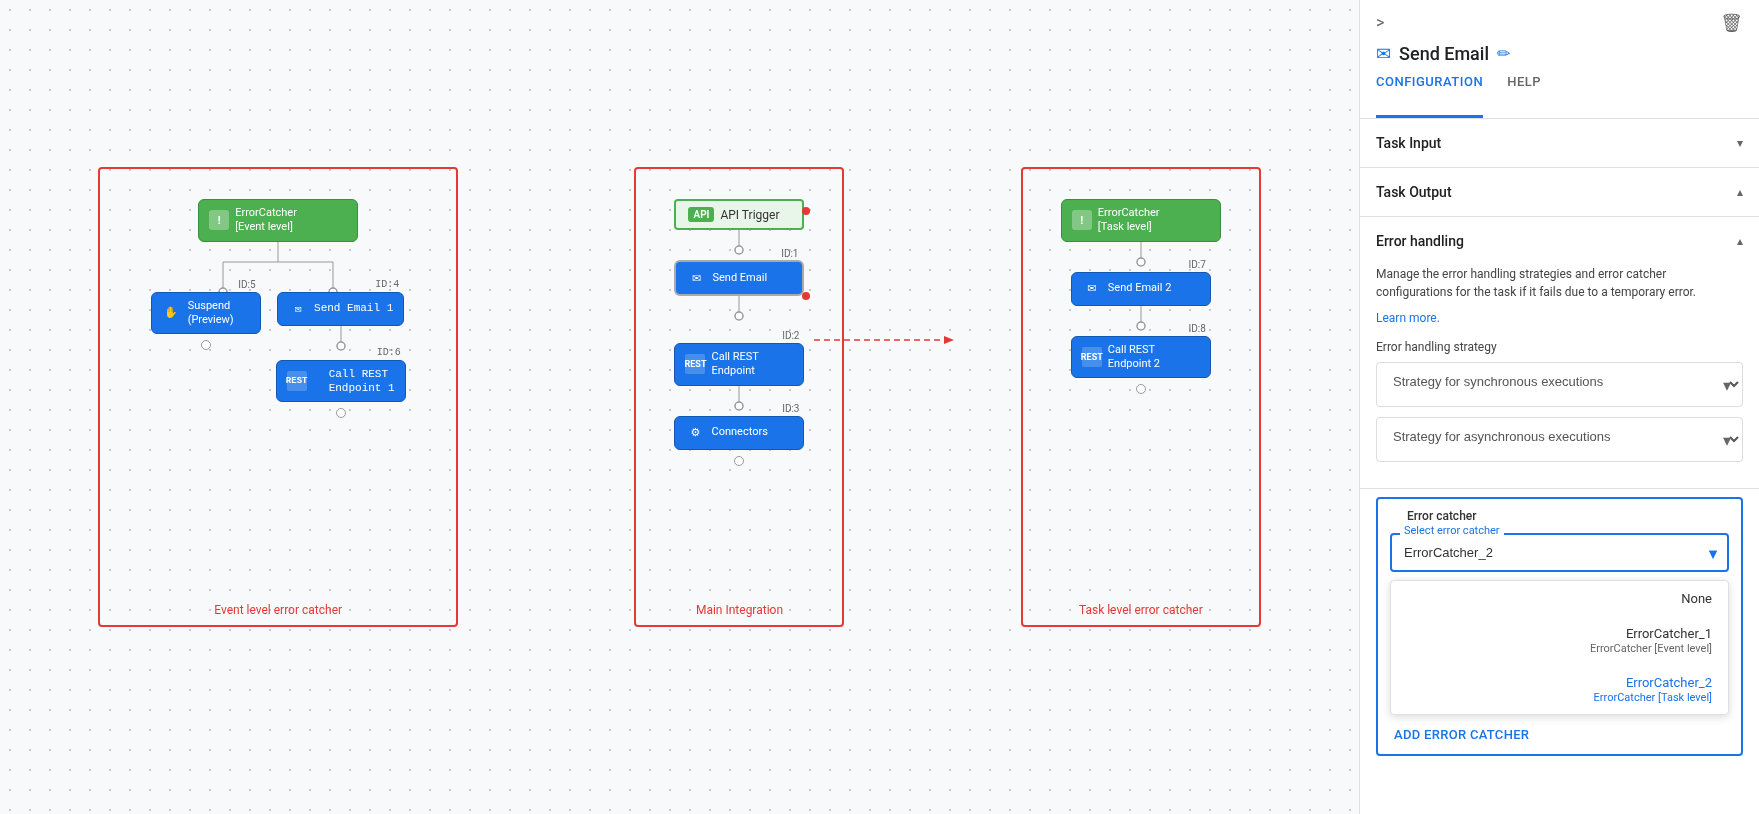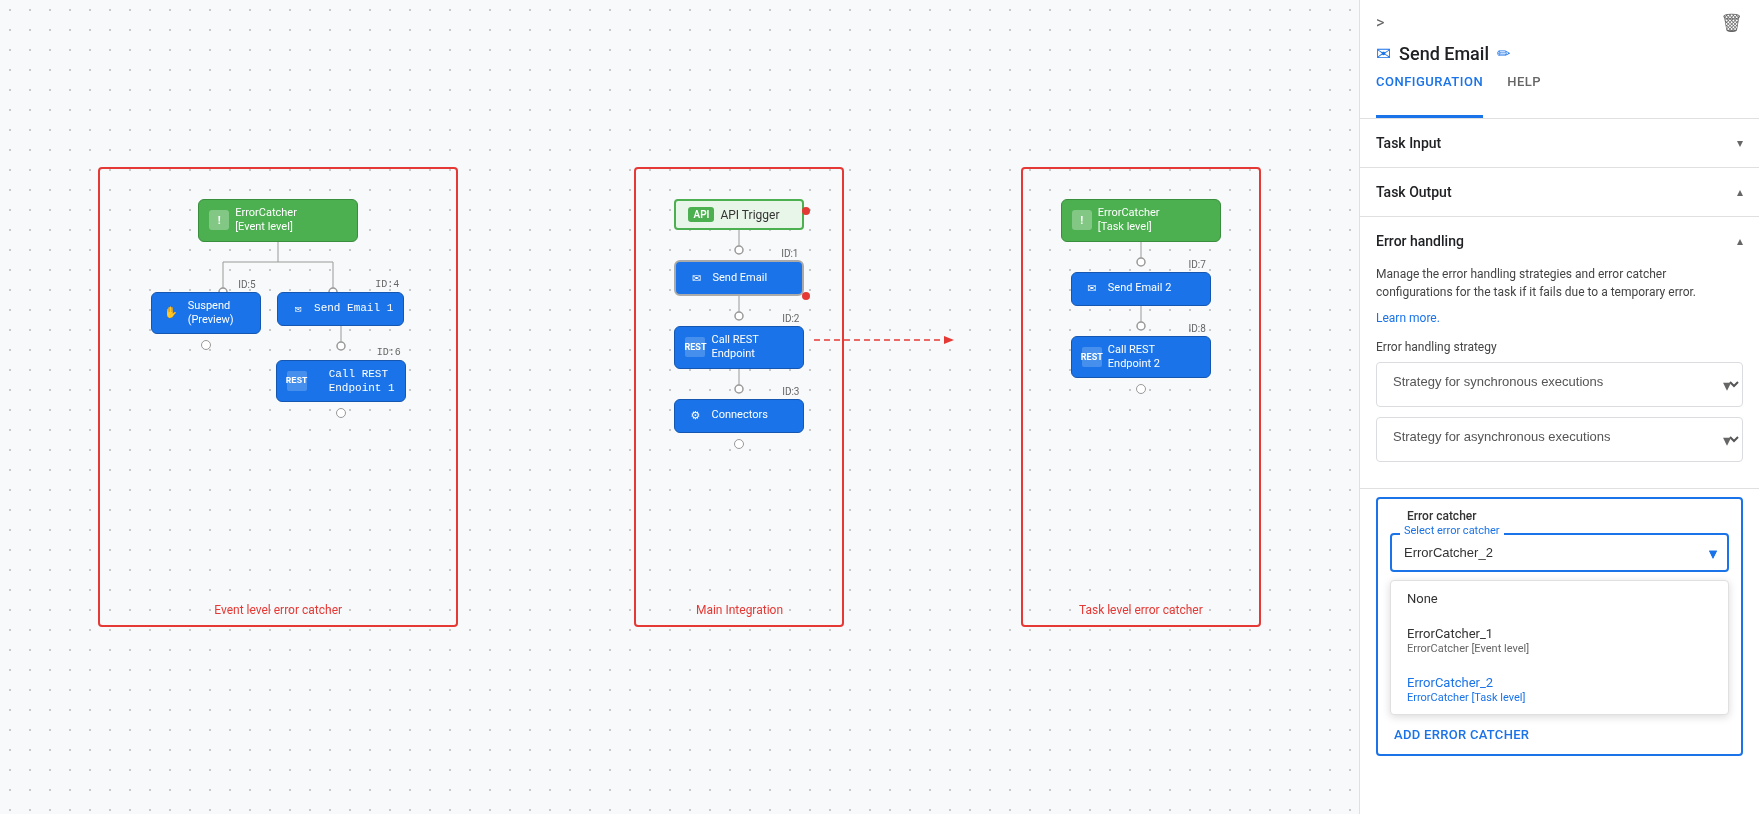--- a/index.html
+++ b/index.html
@@ -293,20 +293,21 @@
       border-radius: 4px;
       box-shadow: 0 2px 8px rgba(0,0,0,0.15);
       margin: 0 12px;
     }
 
     .dropdown-menu-item {
       padding: 10px 16px;
       font-size: 13px;
       cursor: pointer;
       color: #333;
+      text-align: right;
     }
 
     .dropdown-menu-item.active { color: #1a73e8; }
 
     .dropdown-menu-item .sub-label {
       font-size: 11px;
       color: #666;
       display: block;
       margin-top: 1px;
     }
@@ -465,21 +466,21 @@
             <div class="node-text">Send Email</div>
           </div>
           <div style="position:absolute;bottom:-4px;right:-6px;width:8px;height:8px;background:#e53935;border-radius:50%;"></div>
         </div>
 
         <svg width="20" height="30">
           <line x1="10" y1="0" x2="10" y2="20" stroke="#999" stroke-width="1"></line>
           <circle cx="10" cy="20" r="4" fill="white" stroke="#999" stroke-width="1.5"></circle>
         </svg>
 
-        <div class="node node-blue" style="min-width:130px;position:relative;">
+        <div class="node node-blue" style="min-width:130px;position:relative;margin-top:17px;">
           <span class="node-id">ID:2</span>
           <div class="node-icon" style="font-size:9px;font-weight:bold;background:rgba(255,255,255,0.2);border-radius:2px;padding:1px 2px;">REST</div>
           <div class="node-text">Call REST<br>Endpoint</div>
         </div>
 
         <svg width="20" height="30">
           <line x1="10" y1="0" x2="10" y2="20" stroke="#999" stroke-width="1"></line>
           <circle cx="10" cy="20" r="4" fill="white" stroke="#999" stroke-width="1.5"></circle>
         </svg>
 

